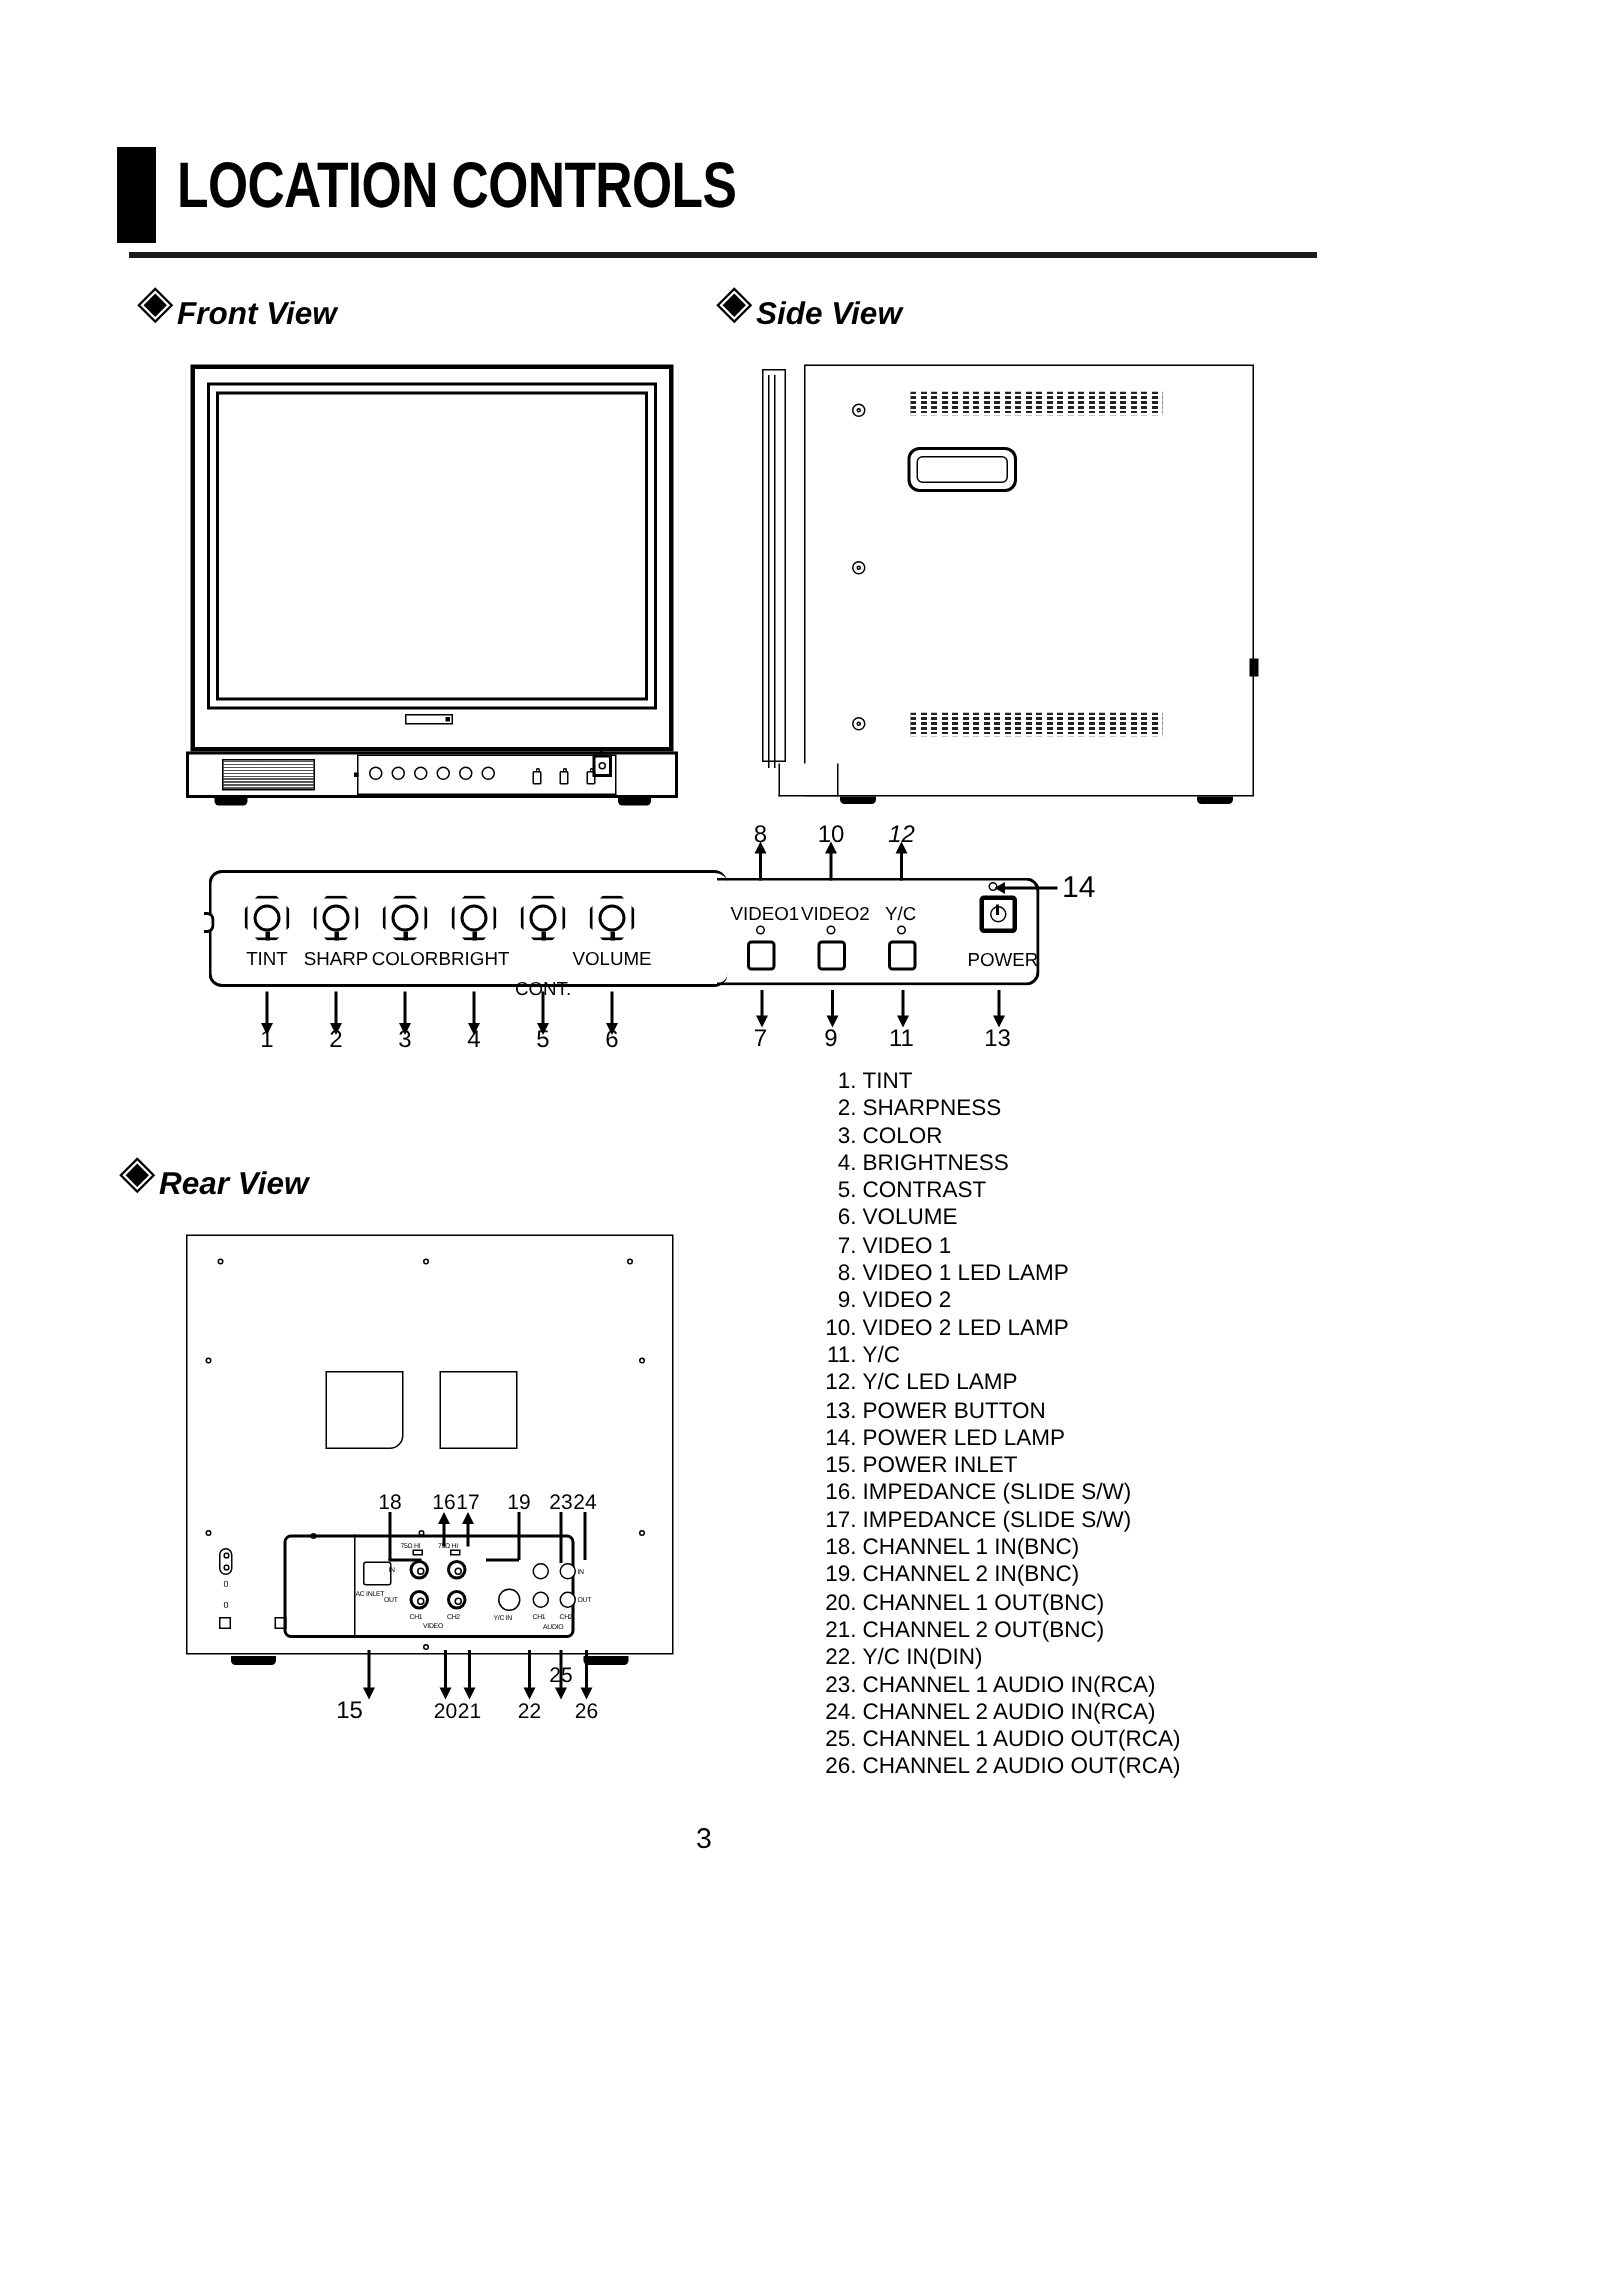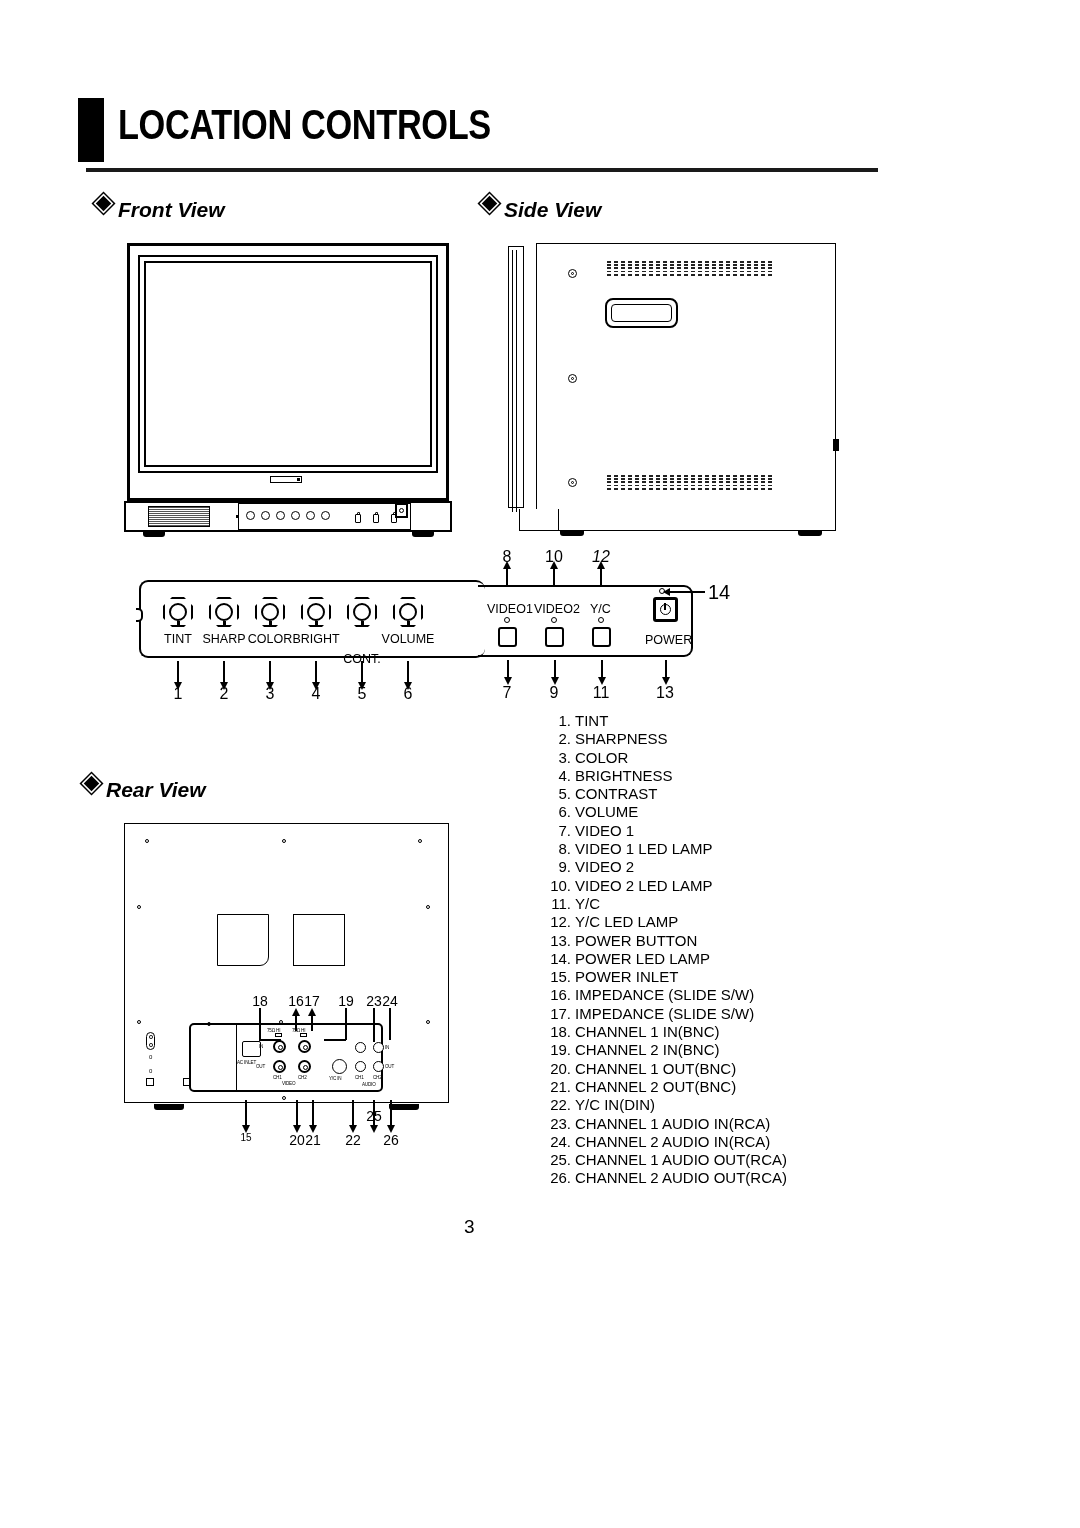--- a/index.html
+++ b/index.html
@@ -476,20 +476,20 @@
 <div class="abs ln" style="left:259px;top:1039px;width:22px;height:1.6px;"></div>
 <div class="abs ln" style="left:324px;top:1039px;width:22px;height:1.6px;"></div>
 
 <div class="cal-arrow dn" style="left:245px;top:1100px;height:26px;"></div>
 <div class="cal-arrow dn" style="left:296px;top:1100px;height:26px;"></div>
 <div class="cal-arrow dn" style="left:312px;top:1100px;height:26px;"></div>
 <div class="cal-arrow dn" style="left:352px;top:1100px;height:26px;"></div>
 <div class="cal-arrow dn" style="left:373px;top:1100px;height:26px;"></div>
 <div class="cal-arrow dn" style="left:390px;top:1100px;height:26px;"></div>
 
-<div class="cal-num" style="left:231px;top:1132px;width:30px;font-size:10px;">15</div>
+<div class="cal-num" style="left:218px;top:1132px;width:30px;font-size:16px;">15</div>
 <div class="cal-num" style="left:282px;top:1132px;width:30px;font-size:14px;">20</div>
 <div class="cal-num" style="left:298px;top:1132px;width:30px;font-size:14px;">21</div>
 <div class="cal-num" style="left:338px;top:1132px;width:30px;font-size:14px;">22</div>
 <div class="cal-num" style="left:359px;top:1108px;width:30px;font-size:14px;">25</div>
 <div class="cal-num" style="left:376px;top:1132px;width:30px;font-size:14px;">26</div>
 
 <div class="abs" id="pagenum">3</div>
 
 </body></html>

